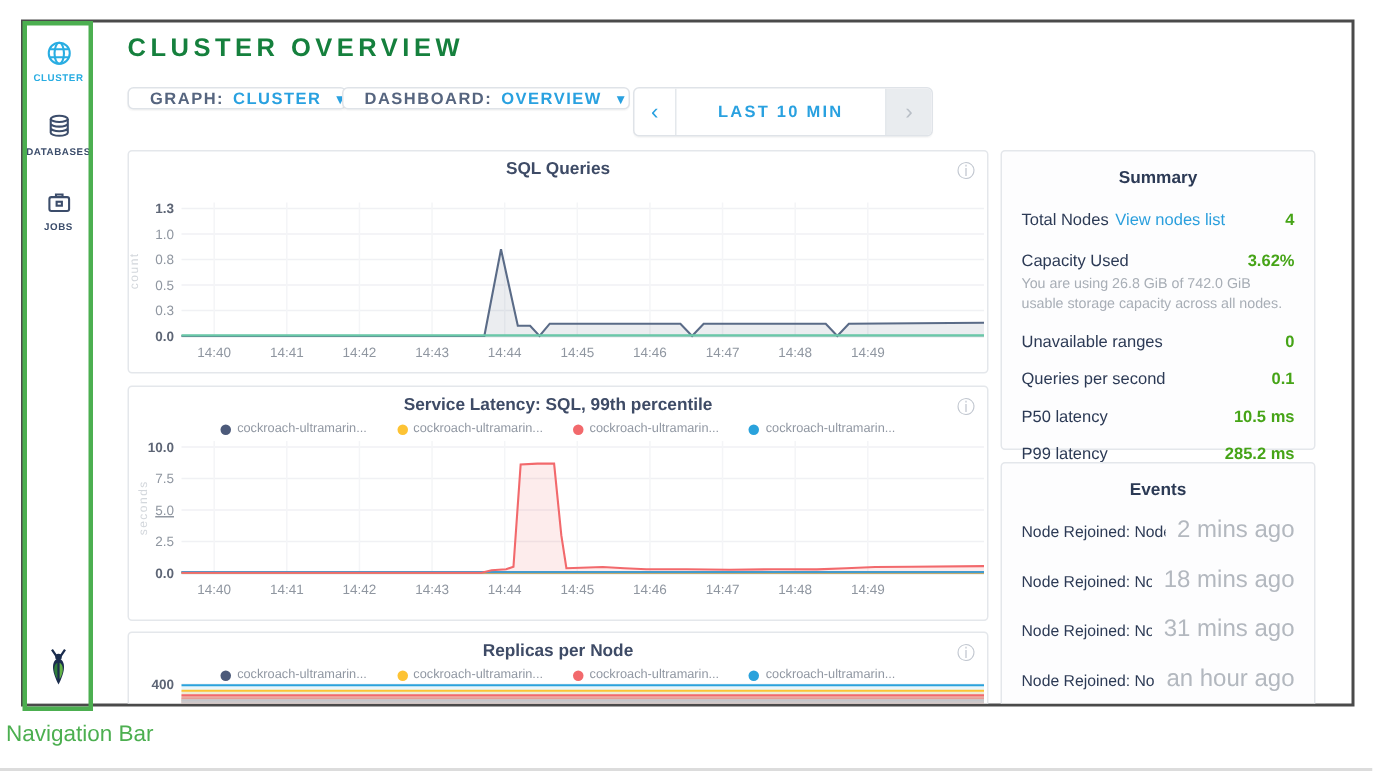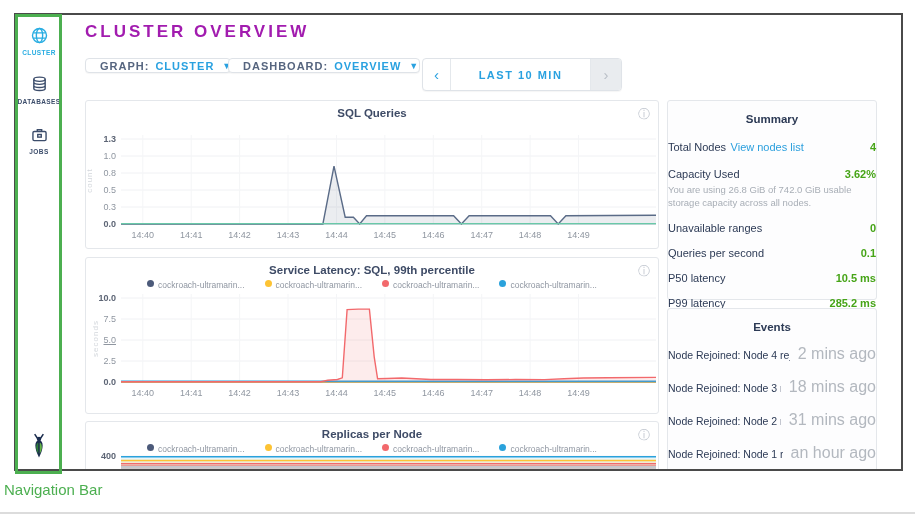--- a/index.html
+++ b/index.html
@@ -22,21 +22,21 @@
   .nav-logo { position:absolute; left:0; bottom:6px; width:46px; text-align:center; }
 
   
   .green-box { position:absolute; left:15px; top:14px; width:47px; height:460px;
     border:3px solid #4caf50; z-index:30; pointer-events:none; }
   .caption { position:absolute; left:4px; top:481px; font-size:15px; color:#4caf50; z-index:31; }
   .bottom-line { position:absolute; left:0; top:512px; width:915px; height:2px; background:#dcdcdc; }
 
   
   .page-title { position:absolute; left:69px; top:7px; font-size:17px; font-weight:bold;
-    letter-spacing:3px; color:#a21caf; }
+    letter-spacing:3px; color:#15803d; }
   .ctrl { position:absolute; top:43px; height:15px; background:#fff; border:1px solid #dfe3e8;
     border-radius:4px; display:flex; align-items:center; box-shadow:0 1px 1px rgba(0,0,0,.04);
     font-size:11px; font-weight:bold; letter-spacing:1px; cursor:pointer; }
   .ctrl .lbl { color:#56657f; }
   .ctrl .val { color:#29a1e0; margin-left:6px; }
   .ctrl .caret { color:#29a1e0; font-size:9px; margin-left:8px; }
   .ctrl-graph { left:69px; width:146px; padding:0 14px; }
   .ctrl-dash { left:212px; width:192px; padding:0 14px; }
   .timegroup { position:absolute; left:406px; top:43px; height:33px; display:flex;
     border:1px solid #dfe3e8; border-radius:4px; overflow:hidden; background:#fff;
@@ -51,32 +51,32 @@
   
   .panel { position:absolute; background:#fff; border:1px solid #e4e7eb; border-radius:3px; }
   .panel-sql      { left:69px; top:85px;  width:574px; height:149px; }
   .panel-latency  { left:69px; top:242px; width:574px; height:157px; }
   .panel-replicas { left:69px; top:406px; width:574px; height:90px; }
   .chart-title { position:absolute; top:6px; left:0; width:100%; text-align:center;
     font-size:11.5px; font-weight:bold; color:#3e4b66; }
   .info-icon { position:absolute; right:8px; top:5px; font-size:12px; color:#c0c6cf; cursor:pointer; }
   .legend { position:absolute; top:22px; left:0; width:100%; display:flex;
     justify-content:center; gap:20px; }
-  .legend-item { display:flex; align-items:flex-start; gap:4px; font-size:8.5px; color:#9097a2; cursor:pointer; }
+  .legend-item { display:flex; align-items:flex-end; gap:4px; font-size:8.5px; color:#9097a2; cursor:pointer; }
   .legend-dot { width:7px; height:7px; border-radius:50%; }
   .tick { position:absolute; font-size:9px; color:#8f96a0; }
   .ytick { width:30px; text-align:right; left:0; }
   .ytick.strong { color:#5d6575; font-weight:bold; }
   .xtick { transform:translateX(-50%); }
   .axis-label { position:absolute; left:-9px; font-size:8px; color:#d3d7dc;
     letter-spacing:1px; transform:rotate(-90deg); }
 
   
   .side-panel { position:absolute; left:651px; width:210px; background:#fdfdfe;
-    border:1px solid #e4e7eb; border-radius:3px; padding:8px 0; }
+    border:1px solid #e4e7eb; border-radius:3px; padding:8px 13px; }
   .side-summary { top:85px; height:200px; }
   .side-events { top:293px; height:170px; }
   .side-title { text-align:center; font-size:11.5px; font-weight:bold; color:#2c3a55;
     margin:4px 0 12px 0; }
   .sum-row { display:flex; justify-content:space-between; align-items:baseline; margin-bottom:13px; }
   .sum-label { font-size:11px; color:#2c3a55; }
   .sum-link { font-size:11px; color:#2b9fdd; cursor:pointer; }
   .sum-value { font-size:11px; font-weight:bold; color:#46a417; }
   .sum-sub { font-size:9.5px; color:#a8aeb6; line-height:1.35; margin:-9px 0 12px 0; }
   .evt-row { display:flex; justify-content:space-between; align-items:baseline; margin-bottom:15px; }

